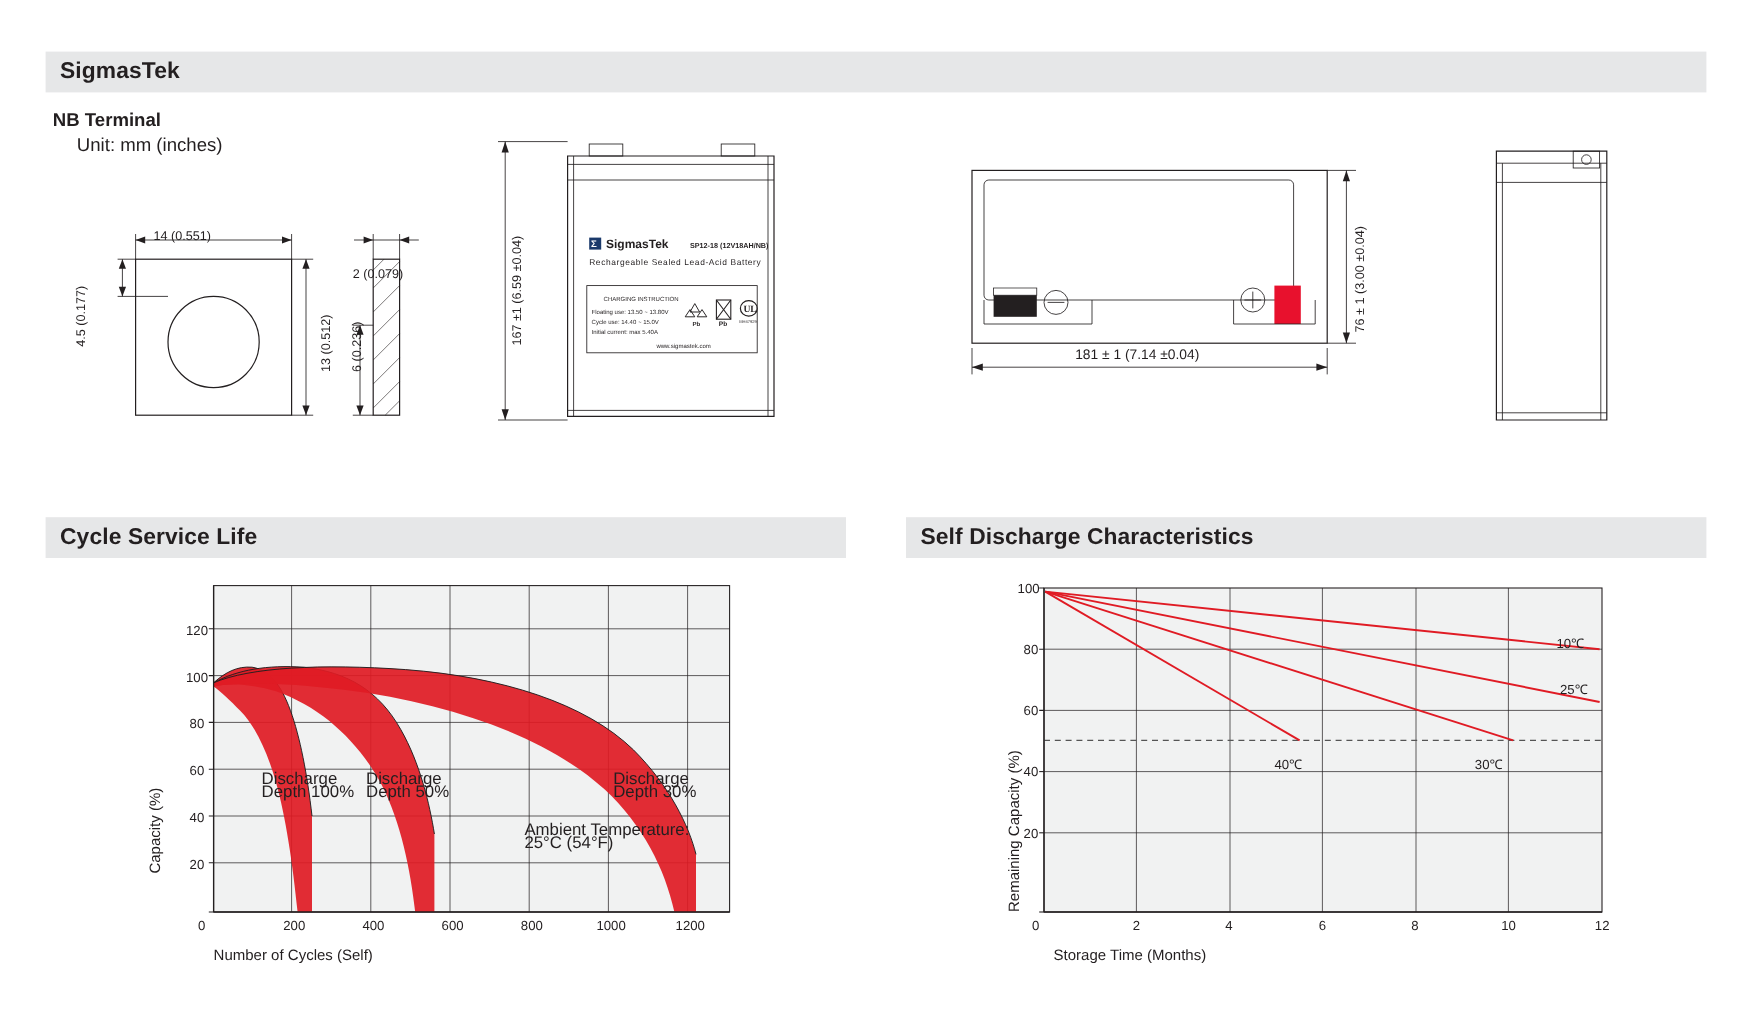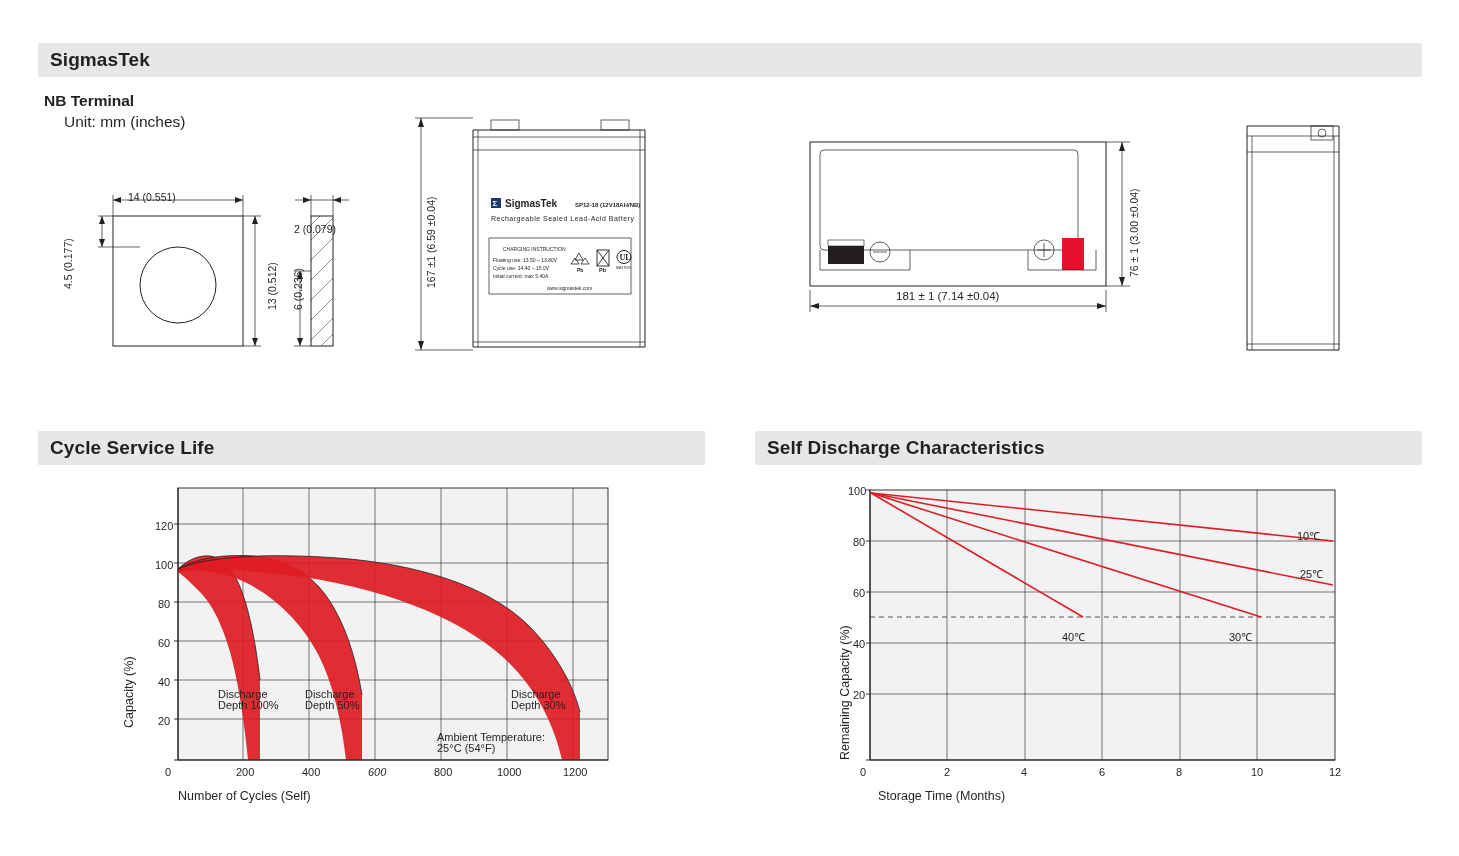--- a/index.html
+++ b/index.html
@@ -65,25 +65,24 @@
     font-size: 12.5px;
     color: #231f20;
   }
   .tick-lbl {
     position: absolute;
     font-size: 11px;
     color: #231f20;
   }
   .annot {
     position: absolute;
-    font-size: 11px;
+    font-size: 14px;
     color: #231f20;
     line-height: 11px;
     white-space: pre-line;
-    margin-top: 46px;
   }
   .batt-text { font-size: 5px; fill: #231f20; }
 </style>
 </head>
 <body>
 
 <div class="section-header" id="dimensions-header">
   <span>SigmasTek</span>
 </div>
 <div class="section-header" id="cycle-header">
@@ -315,21 +314,21 @@
 <div class="tick-lbl" style="left:155px; top:520px;">120</div>
 <div class="tick-lbl" style="left:155px; top:559px;">100</div>
 <div class="tick-lbl" style="left:158px; top:598px;">80</div>
 <div class="tick-lbl" style="left:158px; top:637px;">60</div>
 <div class="tick-lbl" style="left:158px; top:676px;">40</div>
 <div class="tick-lbl" style="left:158px; top:715px;">20</div>
 <div class="tick-lbl" style="left:165px; top:766px;">0</div>
 
 <div class="tick-lbl" style="left:236px; top:766px;">200</div>
 <div class="tick-lbl" style="left:302px; top:766px;">400</div>
-<div class="tick-lbl" style="left:368px; top:766px;font-style:italic;">600</div>
+<div class="tick-lbl" style="left:368px; top:766px;">600</div>
 <div class="tick-lbl" style="left:434px; top:766px;">800</div>
 <div class="tick-lbl" style="left:497px; top:766px;">1000</div>
 <div class="tick-lbl" style="left:563px; top:766px;">1200</div>
 
 <div class="axis-title rot90" style="left:122px; top:728px;">Capacity (%)</div>
 <div class="axis-title" style="left:178px; top:789px;">Number of Cycles (Self)</div>
 
 <div class="annot" style="left:218px; top:643px;">Discharge
 Depth 100%</div>
 <div class="annot" style="left:305px; top:643px;">Discharge

